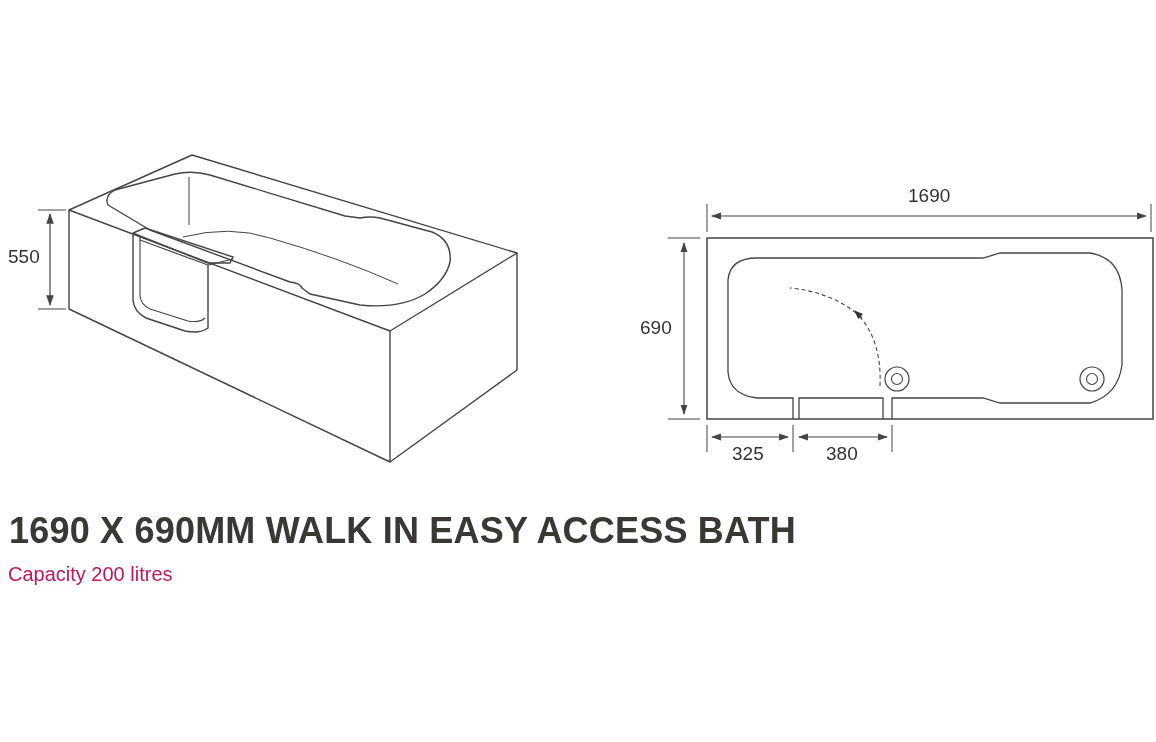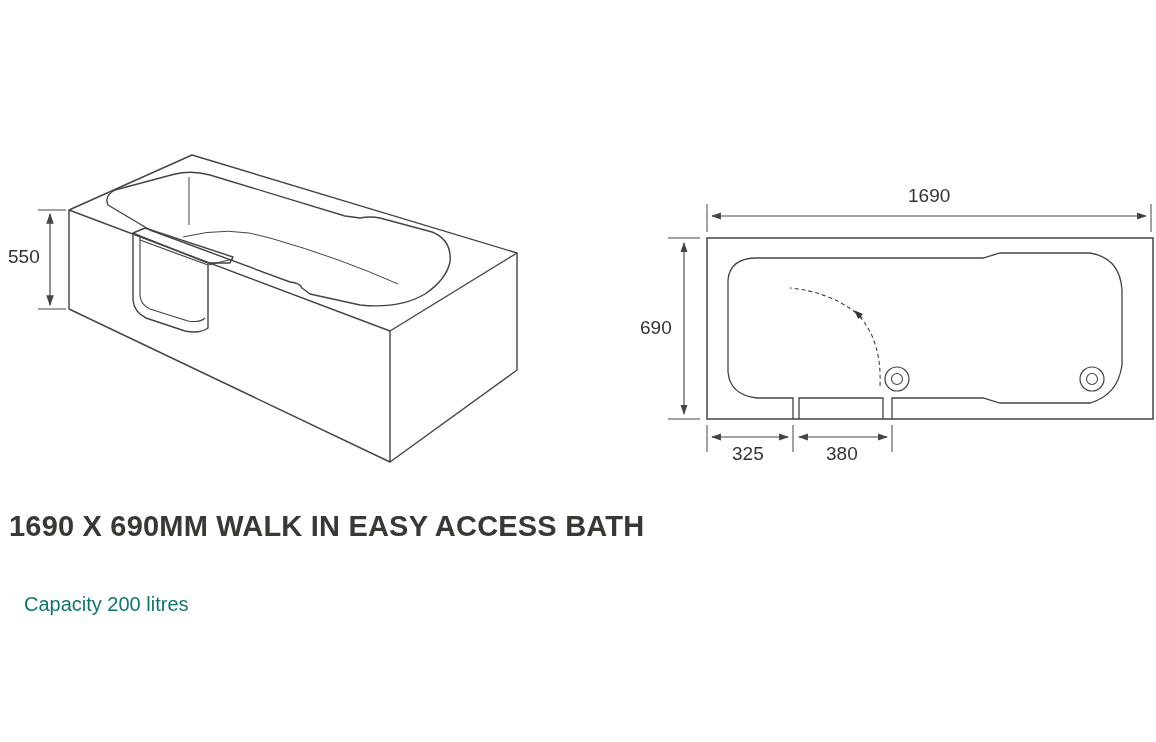--- a/index.html
+++ b/index.html
@@ -2,27 +2,27 @@
 <html><head>
   <meta charset="utf-8">
   <style>
     html, body { margin: 0; padding: 0; background: #ffffff; }
     body { width: 1156px; height: 742px; position: relative; overflow: hidden; font-family: "Liberation Sans", "DejaVu Sans", sans-serif; }
     svg.drawing { position: absolute; left: 0; top: 0; }
     .dim-text { font-family: "Liberation Sans", "DejaVu Sans", sans-serif; font-size: 19px; fill: #333333; }
     .title {
       position: absolute; left: 9px; top: 510px;
       font-family: "Liberation Sans", "DejaVu Sans", sans-serif;
-      font-weight: bold; font-size: 29px; color: #3a3835; letter-spacing: 0.2px;
+      font-weight: bold; font-size: 36px; color: #3a3835; letter-spacing: 0.2px;
       white-space: nowrap;
     }
     .subtitle {
-      position: absolute; left: 24px; top: 563px;
+      position: absolute; left: 8px; top: 563px;
       font-family: "Liberation Sans", "DejaVu Sans", sans-serif;
-      font-size: 20px; color: #0f766e; white-space: nowrap; margin-top: 30px;
+      font-size: 20px; color: #be185d; white-space: nowrap;
     }
   </style>
 </head>
 <body>
 
 <svg class="drawing" width="1156" height="742" viewBox="0 0 1156 742" xmlns="http://www.w3.org/2000/svg">
   <defs>
     <marker id="arr" viewBox="0 0 10 10" refX="9" refY="5" markerWidth="9" markerHeight="9" orient="auto-start-reverse">
       <path d="M0,1.5 L10,5 L0,8.5 z" fill="#444"></path>
     </marker>

